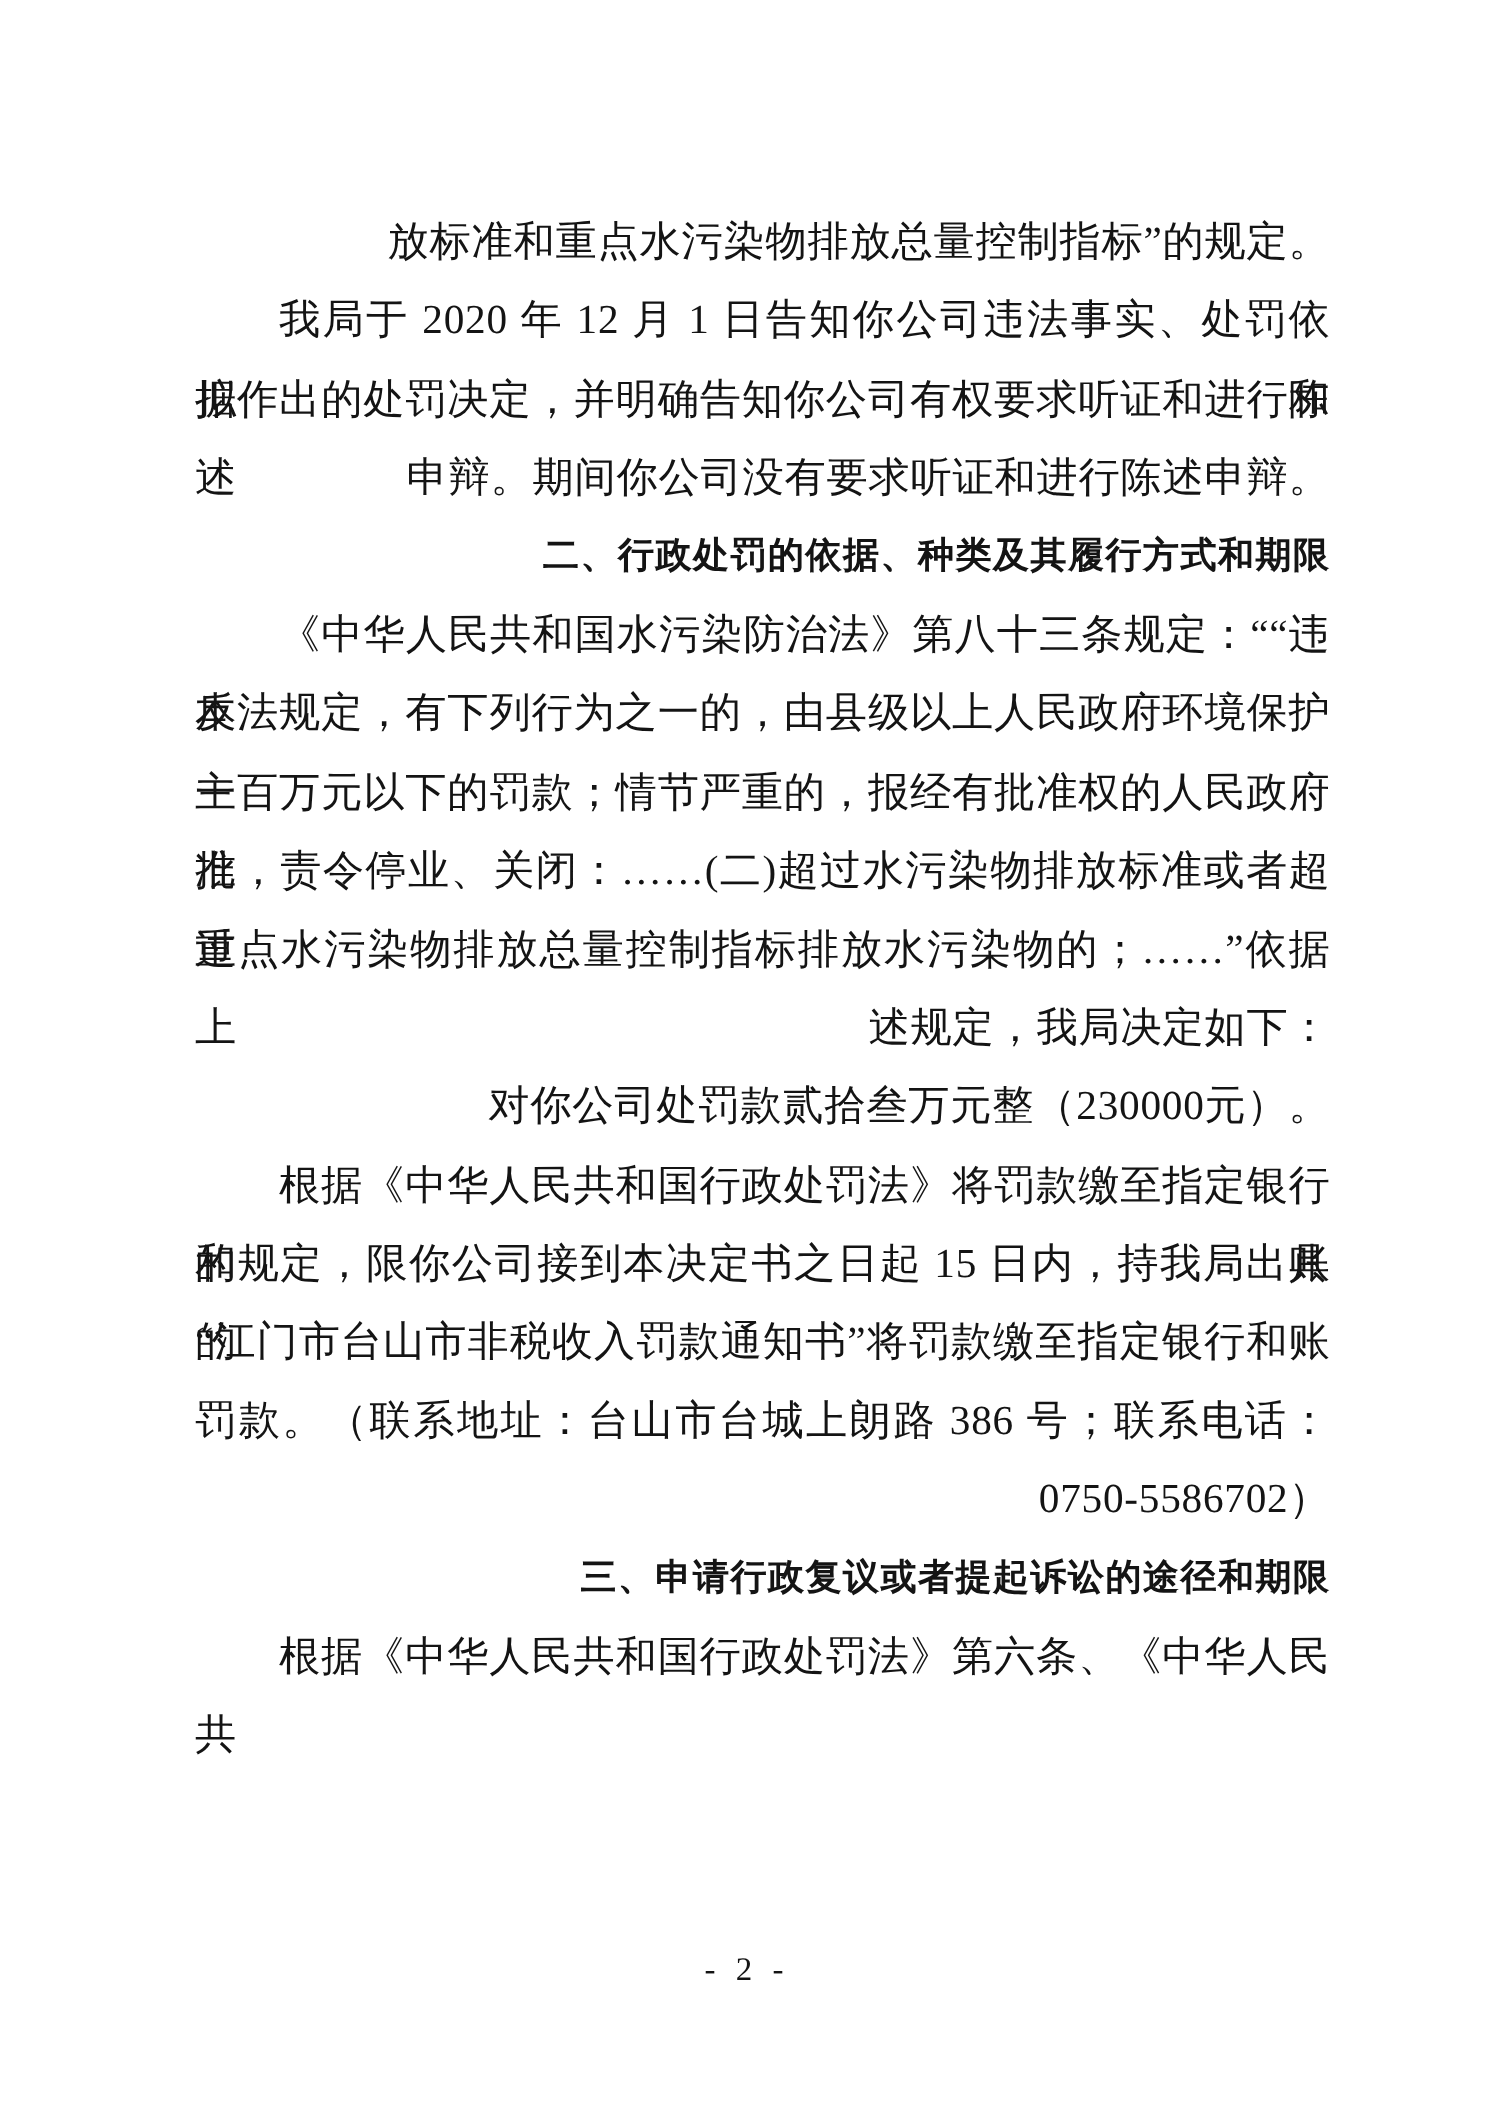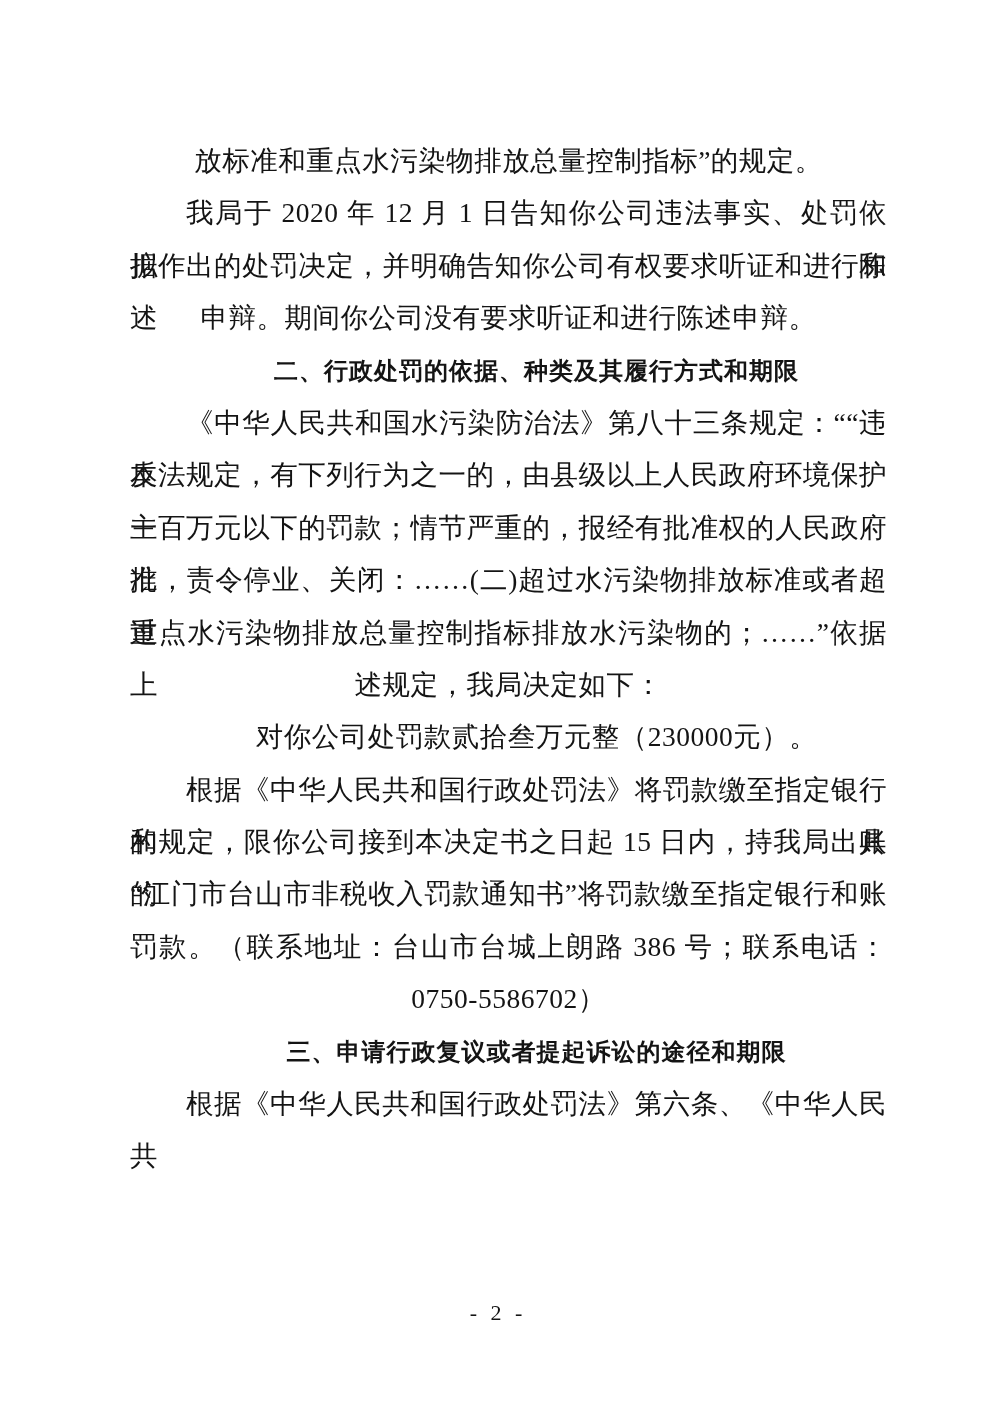--- a/index.html
+++ b/index.html
@@ -20,21 +20,21 @@
   .doc {
     position: absolute;
     left: 130px;
     top: 135px;
     width: 757px;
   }
   .line {
     height: 52.4px;
     line-height: 52.4px;
     font-size: 27.5px;
-    text-align: center;
+    text-align: right;
     letter-spacing: 0.5px;
   }
   .line.j {
     text-align: justify;
     text-align-last: justify;
     text-justify: inter-character;
   }
   .line.ind {
     text-indent: 56px;
     font-family: Liberation Serif, serif;

